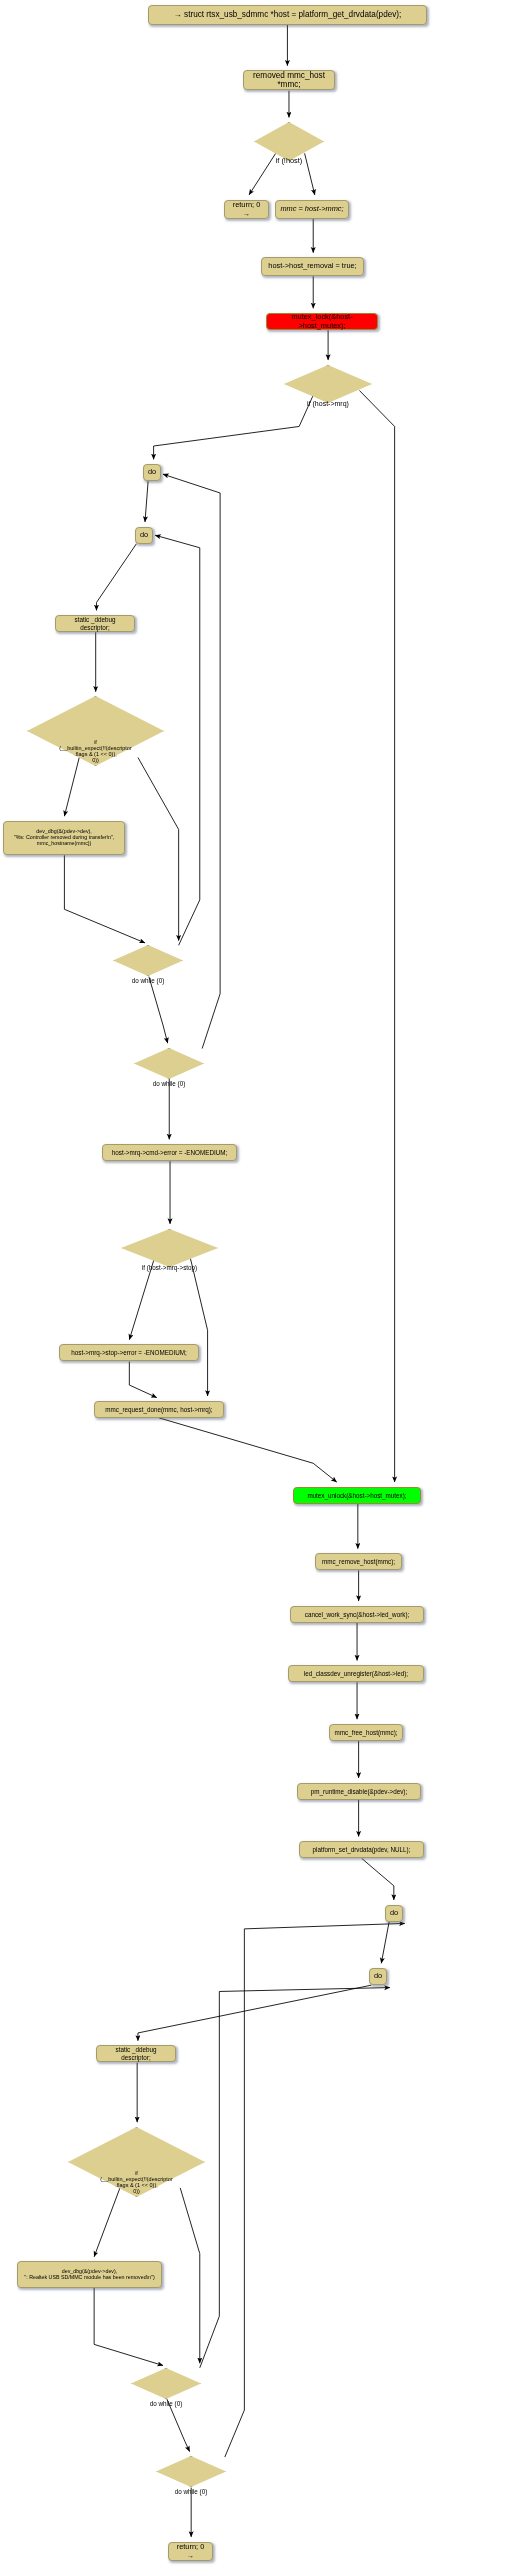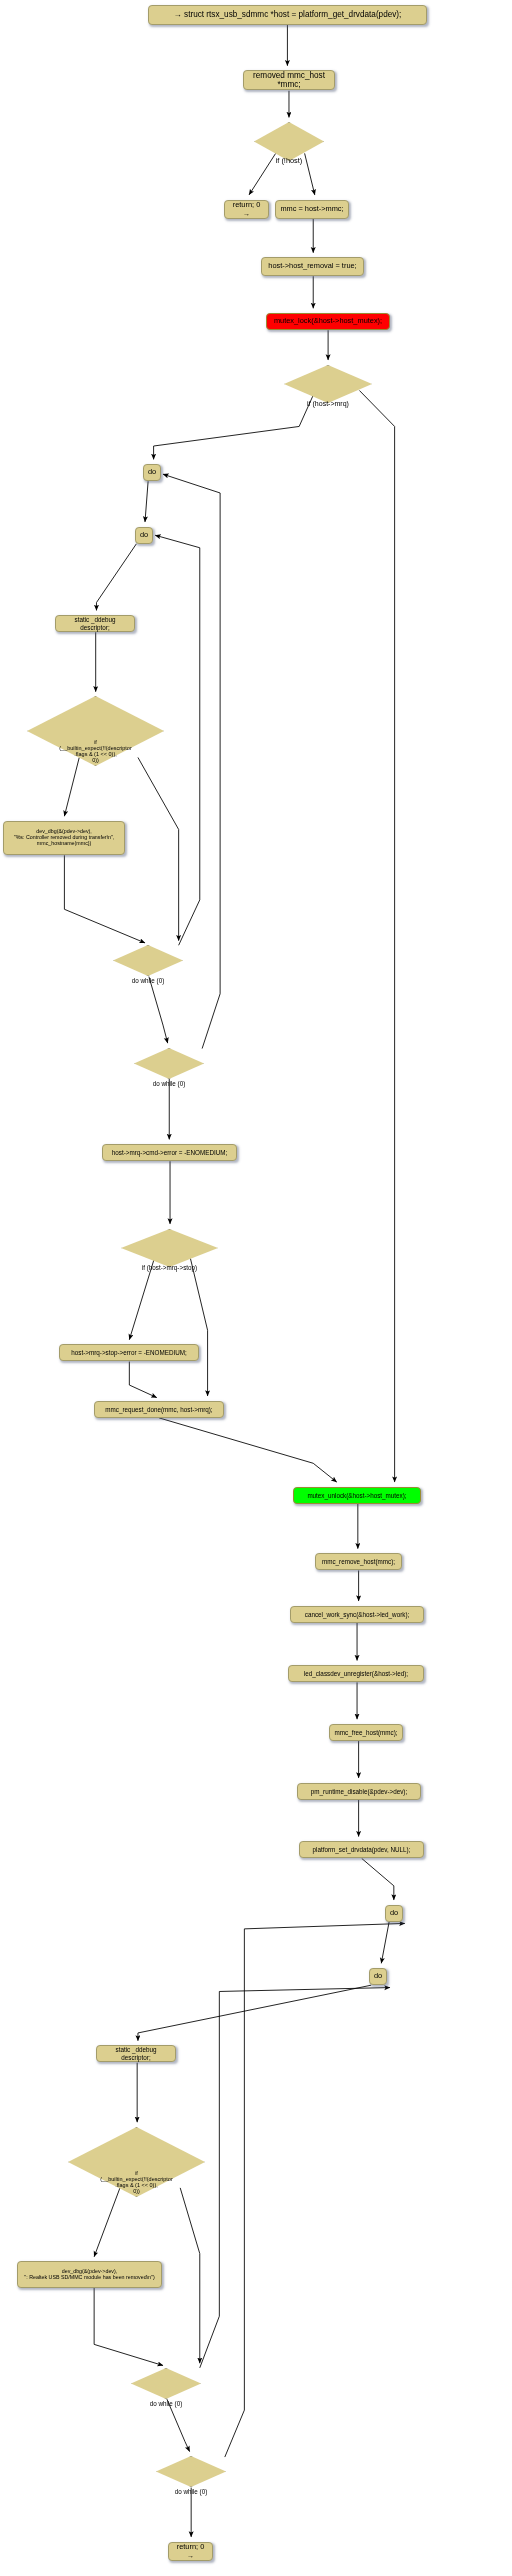--- a/index.html
+++ b/index.html
@@ -129,23 +129,23 @@
         <path d="M 213,3066 L 236,3120 L 242,3133" fill="none" stroke="#000000" stroke-width="1.1" marker-end="url(#arrowhead)"></path>
         <path d="M 287,3140 L 312,3080 L 312,2465 L 517,2458" fill="none" stroke="#000000" stroke-width="1.1" marker-end="url(#arrowhead)"></path>
         <path d="M 244,3179 L 244,3242" fill="none" stroke="#000000" stroke-width="1.1" marker-end="url(#arrowhead)"></path>
       </g>
   </svg>
   <div id="node-layer">
       <div class="node rect" style="left: 148px; top: 4.7px; width: 279px; height: 20.3px; font-size: 8.2px;"><span class="lbl">→ struct rtsx_usb_sdmmc *host = platform_get_drvdata(pdev);</span></div>
       <div class="node rect" style="left: 243px; top: 70px; width: 92px; height: 20.3px; font-size: 8.2px;"><span class="lbl">removed mmc_host *mmc;</span></div>
       <div class="node diamond" style="left: 254px; top: 122px; width: 70px; height: 39px; font-size: 7.4px;"><div class="dia-shape" style="background: rgb(220, 207, 143);"></div><div class="dia-label">if (!host)</div></div>
       <div class="node rect" style="left: 224px; top: 200px; width: 45px; height: 19px; font-size: 7.4px;"><span class="lbl">return; 0 →</span></div>
-      <div class="node rect" style="left: 275px; top: 200px; width: 74px; height: 19px; font-size: 7.4px;"><span class="lbl">mmc = host-&gt;mmc;</span></div>
+      <div class="node rect" style="left: 275px; top: 200px; width: 74px; height: 19px; font-size: 7.4px; font-style: italic;"><span class="lbl">mmc = host-&gt;mmc;</span></div>
       <div class="node rect" style="left: 261px; top: 257px; width: 103px; height: 19px; font-size: 7.4px;"><span class="lbl">host-&gt;host_removal = true;</span></div>
-      <div class="node rect red" style="left: 266px; top: 313px; width: 124px; height: 17px; font-size: 7.4px;"><span class="lbl">mutex_lock(&amp;host-&gt;host_mutex);</span></div>
+      <div class="node rect red" style="left: 266px; top: 313px; width: 112px; height: 17px; font-size: 7.4px;"><span class="lbl">mutex_lock(&amp;host-&gt;host_mutex);</span></div>
       <div class="node diamond" style="left: 284px; top: 365px; width: 88px; height: 38px; font-size: 7px;"><div class="dia-shape" style="background: rgb(220, 207, 143);"></div><div class="dia-label">if (host-&gt;mrq)</div></div>
       <div class="node rect" style="left: 143px; top: 464px; width: 18px; height: 17px; font-size: 7.4px;"><span class="lbl">do</span></div>
       <div class="node rect" style="left: 135px; top: 527px; width: 18px; height: 17px; font-size: 7.4px;"><span class="lbl">do</span></div>
       <div class="node rect" style="left: 55px; top: 615px; width: 80px; height: 17px; font-size: 6.3px;"><span class="lbl">static _ddebug descriptor;</span></div>
       <div class="node diamond" style="left: 27px; top: 696px; width: 137px; height: 70px; font-size: 5.5px;"><div class="dia-shape" style="background: rgb(220, 207, 143);"></div><div class="dia-label">if
 (__builtin_expect(!!(descriptor
 .flags &amp; (1 &lt;&lt; 0)),
 0))</div></div>
       <div class="node rect" style="left: 3.1px; top: 821px; width: 122px; height: 34px; font-size: 5.3px;"><span class="lbl">dev_dbg(&amp;(pdev-&gt;dev),
 "%s: Controller removed during transfer\n",

